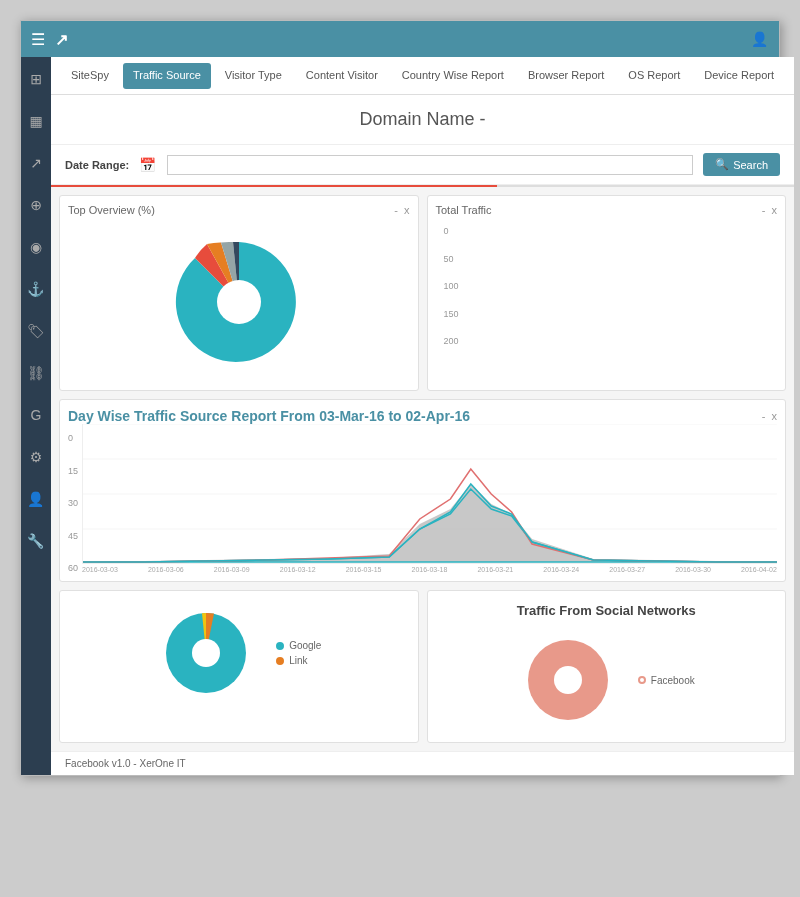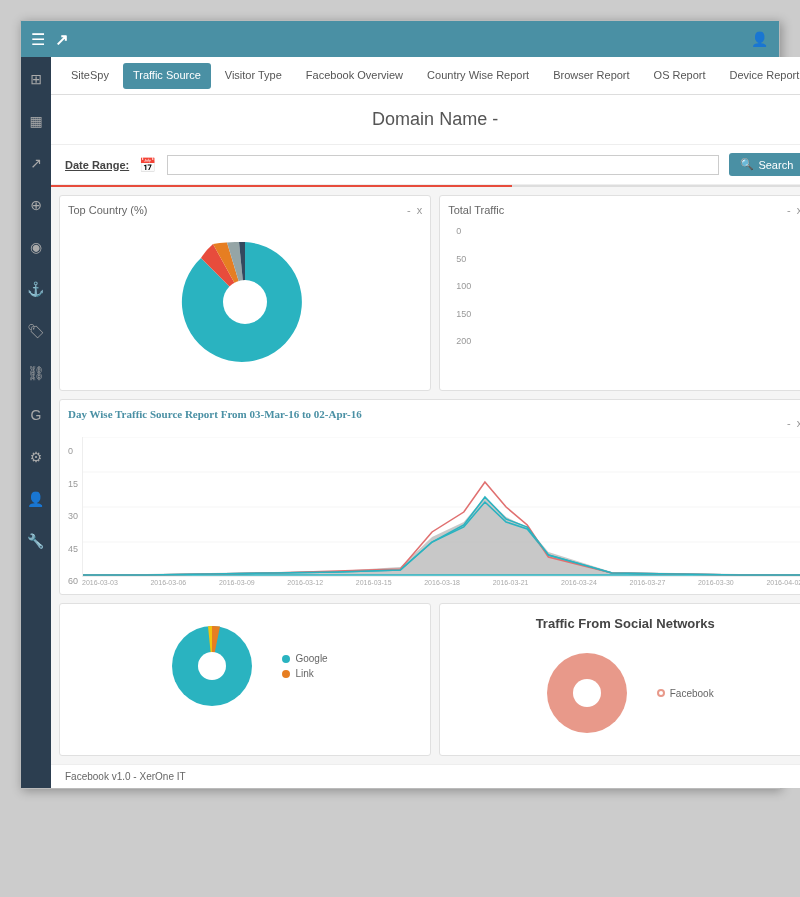--- a/index.html
+++ b/index.html
@@ -120,21 +120,20 @@
       padding: 8px 14px;
       display: flex;
       align-items: center;
       gap: 10px;
       border-bottom: 1px solid #eee;
     }
     .date-range-label {
       font-size: 11px;
       font-weight: bold;
       color: #444;
-      text-decoration: underline;
     }
     .date-range-input {
       border: 1px solid #ccc;
       padding: 3px 6px;
       font-size: 11px;
       flex: 1;
     }
     .calendar-icon {
       font-size: 14px;
       color: #666;
@@ -236,25 +235,24 @@
     }
     
     .line-chart-widget {
       margin: 0 8px 8px 8px;
       background: #fff;
       border: 1px solid #e0e0e0;
       border-radius: 3px;
       padding: 8px;
     }
     .line-chart-title {
-      font-size: 11px;
+      font-size: 14px;
       color: #4a90a4;
-      margin-bottom: 17px;
+      margin-bottom: 0;
       font-weight: bold;
-      font-family: Liberation Serif, serif;
     }
     .line-chart-area {
       height: 140px;
       position: relative;
       border-left: 1px solid #eee;
       border-bottom: 1px solid #eee;
     }
     .x-axis-labels {
       display: flex;
       justify-content: space-between;
@@ -345,21 +343,21 @@
       <div class="sidebar-icon">👤</div>
       <div class="sidebar-icon">🔧</div>
     </div>
 
     <div class="content">
 
       <div class="nav-tabs">
         <div class="nav-tab">SiteSpy</div>
         <div class="nav-tab active">Traffic Source</div>
         <div class="nav-tab">Visitor Type</div>
-        <div class="nav-tab">Facebook Overview</div>
+        <div class="nav-tab">Content Visitor</div>
         <div class="nav-tab">Country Wise Report</div>
         <div class="nav-tab">Browser Report</div>
         <div class="nav-tab">OS Report</div>
         <div class="nav-tab">Device Report</div>
       </div>
 
       <div class="page-header">Domain Name -</div>
 
       <div class="date-range-bar">
         <span class="date-range-label">Date Range:</span>
@@ -370,21 +368,21 @@
           <span>Search</span>
         </button>
       </div>
 
       <div class="red-line"></div>
 
       <div class="widgets-row">
 
         <div class="widget">
           <div class="widget-header">
-            <span>Top Country (%)</span>
+            <span>Top Overview (%)</span>
             <div class="widget-actions">
               <span class="widget-action">-</span>
               <span class="widget-action">x</span>
             </div>
           </div>
           <div class="pie-container">
             <svg width="140" height="140" viewBox="0 0 140 140">
 
               <path d="M70,70 L70,10 A60,60 0 1,1 26,26 Z" fill="#2ab3c0"></path>
 

